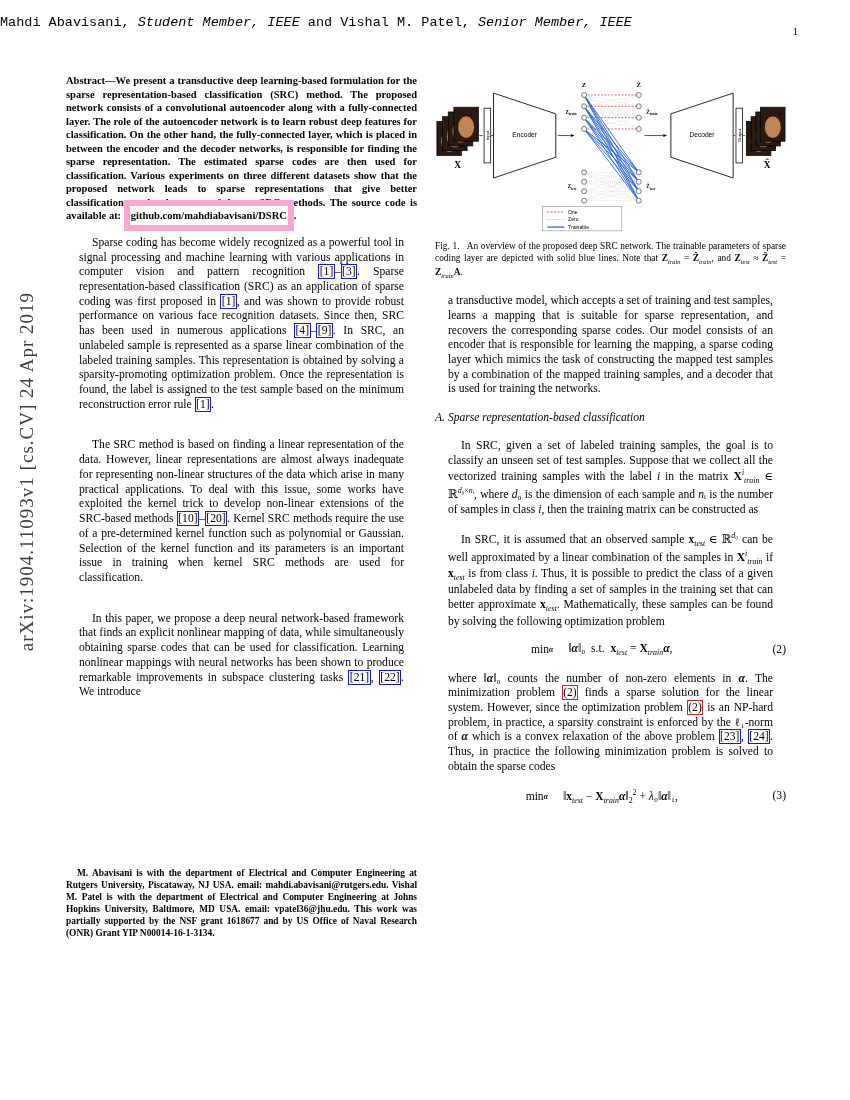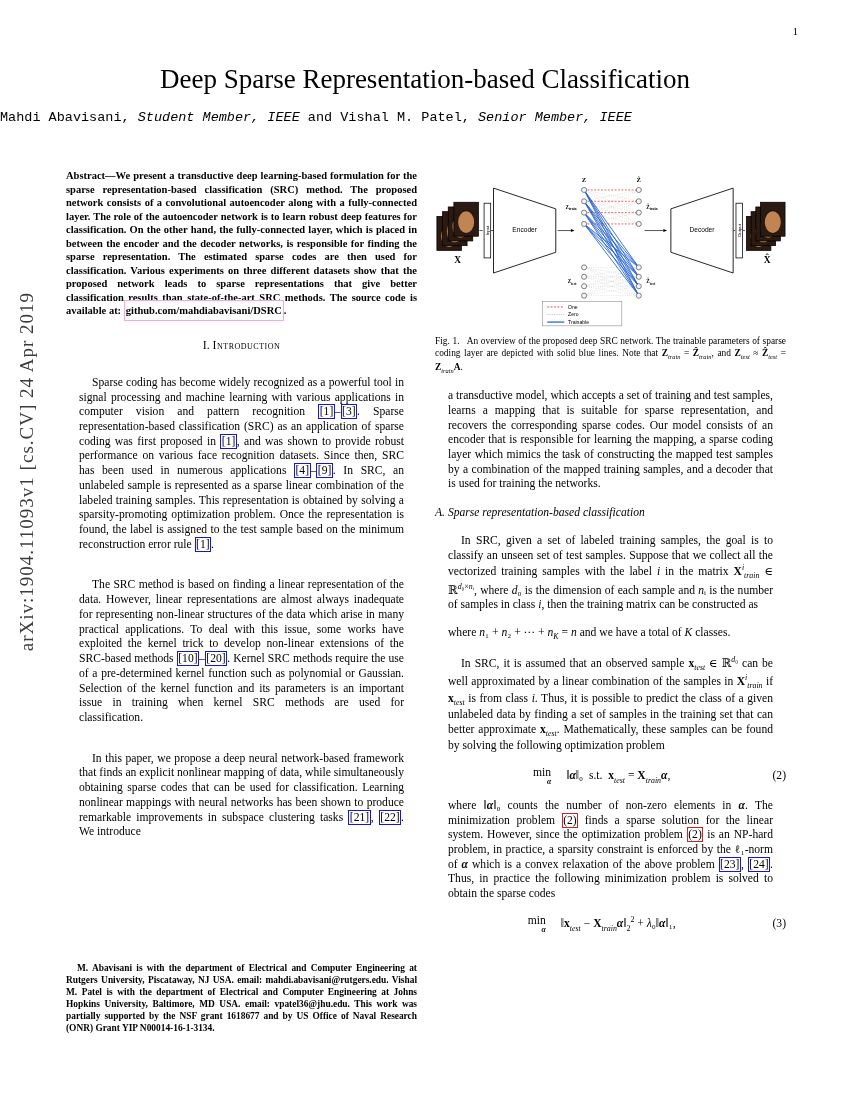--- a/index.html
+++ b/index.html
@@ -18,55 +18,53 @@
   .abstract .lead,.indexterms .lead{margin-top:24px;}
   .indexterms{margin:12px 0 0;font-weight:bold;font-size:10.5px;line-height:1.29;}
   .sec{margin:20px 0 10px;text-align:center;font-size:11.8px;font-weight:400;}
   .sec .sc{font-variant:small-caps;letter-spacing:0.5px;}
   .subsec{margin:14px 0 0;font-style:italic;font-weight:400;font-size:11.6px;text-align:left;}
   .body-p{margin:13px;}
   .indent{text-indent:13px;}
   .footnote{margin-top:auto;font-size:9.4px;line-height:1.27;text-indent:11px;font-weight:bold;}
   cite-box{display:inline;border:1px solid #1414dc;padding:0 0.5px;}
   eq-ref{display:inline;border:1px solid #d02020;padding:0 0.5px;}
-  url-box{display:inline;border:1px solid #f9a8d4;padding:4px 1px;}
+  url-box{display:inline;border:6px solid #f9a8d4;padding:4px 1px;}
   .figure{margin:10px 0 0;}
   .figure svg{display:block;width:100%;height:auto;}
   .figcaption{margin-top:7px;font-size:9.4px;line-height:1.29;text-align:justify;}
   .equation{display:flex;align-items:center;margin:7px 0;}
   .eq-body{flex:1;text-align:center;}
   .eq-no{margin-left:4px;}
-  m-under{display:inline-flex;flex-direction:column;align-items:flex-end;vertical-align:middle;
+  m-under{display:inline-flex;flex-direction:row;align-items:center;vertical-align:middle;
           line-height:1;margin-right:15px;}
   m-top{line-height:1;}
   m-bot{font-size:66%;line-height:1;}
   sub,sup{font-size:68%;}
   .svgsans{font-family:"Liberation Sans","DejaVu Sans",sans-serif;}
   .svgmath{font-family:"Liberation Serif","DejaVu Serif",serif;font-weight:bold;}
 </style>
 </head>
 <body>
 
 <div class="page">
 
   <div class="pageno">1</div>
   <div class="arxiv">arXiv:1904.11093v1  [cs.CV]  24 Apr 2019</div>
 
   <header>
-    <h1 class="title">Deep Sparse Representation-based Classification</h1>
     <div class="authors">Mahdi Abavisani, <i>Student Member, IEEE</i> and Vishal M. Patel, <i>Senior Member, IEEE</i></div>
   </header>
 
   <div class="cols">
 
     <div class="col col-left">
       <p class="abstract"><span class="lead">Abstract—</span><span>We present a transductive deep learning-based formulation for the sparse representation-based classification (SRC) method. The proposed network consists of a convolutional autoencoder along with a fully-connected layer. The role of the autoencoder network is to learn robust deep features for classification. On the other hand, the fully-connected layer, which is placed in between the encoder and the decoder networks, is responsible for finding the sparse representation. The estimated sparse codes are then used for classification. Various experiments on three different datasets show that the proposed network leads to sparse representations that give better classification results than state-of-the-art SRC methods. The source code is available at: <url-box>github.com/mahdiabavisani/DSRC</url-box>.</span></p>
 
 
-      <h2 class="sec"><span>I.</span> <span class="sc">Introduction</span></h2>
 
       <p class="body-p indent">Sparse coding has become widely recognized as a powerful tool in signal processing and machine learning with various applications in computer vision and pattern recognition <cite-box>[1]</cite-box>–<cite-box>[3]</cite-box>. Sparse representation-based classification (SRC) as an application of sparse coding was first proposed in <cite-box>[1]</cite-box>, and was shown to provide robust performance on various face recognition datasets. Since then, SRC has been used in numerous applications <cite-box>[4]</cite-box>–<cite-box>[9]</cite-box>. In SRC, an unlabeled sample is represented as a sparse linear combination of the labeled training samples. This representation is obtained by solving a sparsity-promoting optimization problem. Once the representation is found, the label is assigned to the test sample based on the minimum reconstruction error rule <cite-box>[1]</cite-box>.</p>
       <p class="body-p indent">The SRC method is based on finding a linear representation of the data. However, linear representations are almost always inadequate for representing non-linear structures of the data which arise in many practical applications. To deal with this issue, some works have exploited the kernel trick to develop non-linear extensions of the SRC-based methods <cite-box>[10]</cite-box>–<cite-box>[20]</cite-box>. Kernel SRC methods require the use of a pre-determined kernel function such as polynomial or Gaussian. Selection of the kernel function and its parameters is an important issue in training when kernel SRC methods are used for classification.</p>
       <p class="body-p indent">In this paper, we propose a deep neural network-based framework that finds an explicit nonlinear mapping of data, while simultaneously obtaining sparse codes that can be used for classification. Learning nonlinear mappings with neural networks has been shown to produce remarkable improvements in subspace clustering tasks <cite-box>[21]</cite-box>, <cite-box>[22]</cite-box>. We introduce</p>
 
       <div class="footnote">M. Abavisani is with the department of Electrical and Computer Engineering at Rutgers University, Piscataway, NJ USA. email: mahdi.abavisani@rutgers.edu. Vishal M. Patel is with the department of Electrical and Computer Engineering at Johns Hopkins University, Baltimore, MD USA. email: vpatel36@jhu.edu. This work was partially supported by the NSF grant 1618677 and by US Office of Naval Research (ONR) Grant YIP N00014-16-1-3134.</div>
     </div>
 
     <div class="col col-right">
 
@@ -169,21 +167,20 @@
         <div class="figcaption">Fig. 1.&nbsp;&nbsp; An overview of the proposed deep SRC network. The trainable parameters of sparse coding layer are depicted with solid blue lines. Note that <b>Z</b><sub><i>train</i></sub> = <b>Ẑ</b><sub><i>train</i></sub>, and <b>Z</b><sub><i>test</i></sub> ≈ <b>Ẑ</b><sub><i>test</i></sub> = <b>Z</b><sub><i>train</i></sub><b>A</b>.</div>
       </div>
 
       <p class="body-p" style="margin-top:14px;">a transductive model, which accepts a set of training and test samples, learns a mapping that is suitable for sparse representation, and recovers the corresponding sparse codes. Our model consists of an encoder that is responsible for learning the mapping, a sparse coding layer which mimics the task of constructing the mapped test samples by a combination of the mapped training samples, and a decoder that is used for training the networks.</p>
 
       <h3 class="subsec"><span>A.</span> <span>Sparse representation-based classification</span></h3>
 
       <p class="body-p indent">In SRC, given a set of labeled training samples, the goal is to classify an unseen set of test samples. Suppose that we collect all the vectorized training samples with the label <i>i</i> in the matrix <b>X</b><sup><i>i</i></sup><sub><i>train</i></sub> ∈ ℝ<sup><i>d</i>₀×<i>n</i>ᵢ</sup>, where <i>d</i>₀ is the dimension of each sample and <i>n</i>ᵢ is the number of samples in class <i>i</i>, then the training matrix can be constructed as</p>
 
 
-      <p class="body-p">where <i>n</i>₁ + <i>n</i>₂ + ⋯ + <i>n</i><sub><i>K</i></sub> = <i>n</i> and we have a total of <i>K</i> classes.</p>
 
       <p class="body-p indent" style="margin-top:6px;">In SRC, it is assumed that an observed sample <b>x</b><sub><i>test</i></sub> ∈ ℝ<sup><i>d</i>₀</sup> can be well approximated by a linear combination of the samples in <b>X</b><sup><i>i</i></sup><sub><i>train</i></sub> if <b>x</b><sub><i>test</i></sub> is from class <i>i</i>. Thus, it is possible to predict the class of a given unlabeled data by finding a set of samples in the training set that can better approximate <b>x</b><sub><i>test</i></sub>. Mathematically, these samples can be found by solving the following optimization problem</p>
 
       <div class="equation">
         <span class="eq-body"><m-under>
               <m-top>min</m-top>
               <m-bot><b><i>α</i></b></m-bot>
             </m-under>‖<b><i>α</i></b>‖₀ &nbsp;s.t.&nbsp; <b>x</b><sub><i>test</i></sub> = <b>X</b><sub><i>train</i></sub><b><i>α</i></b>,</span>
         <span class="eq-no">(2)</span>
       </div>

